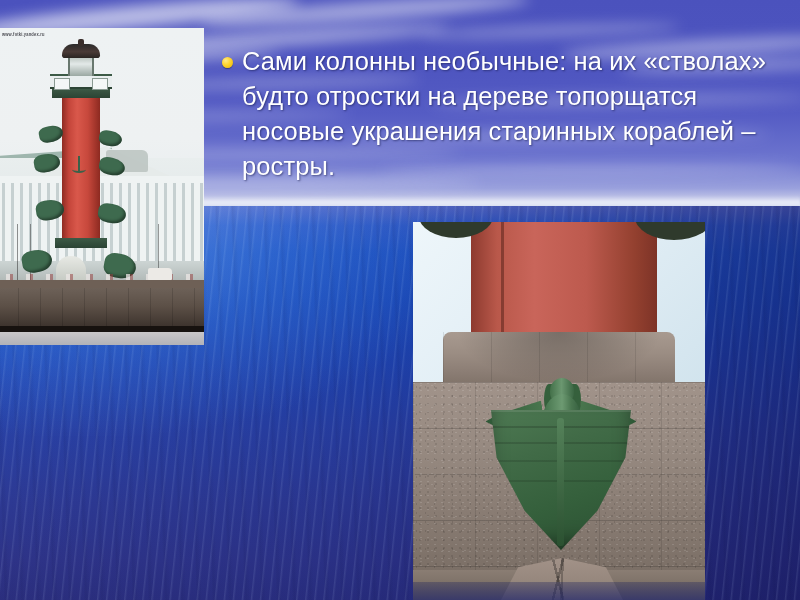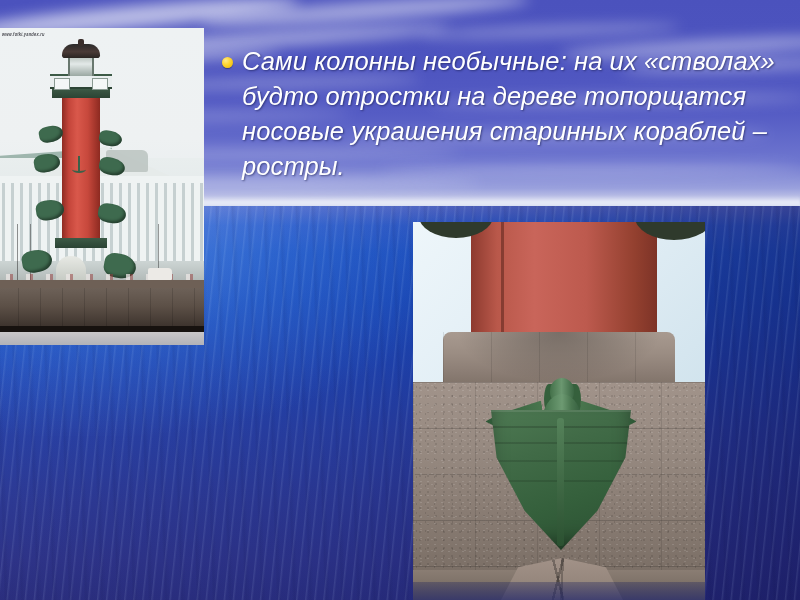--- a/index.html
+++ b/index.html
@@ -8,21 +8,20 @@
     font-family:"Liberation Sans", sans-serif;
     background:#2b2f96;
     position:relative;
   }
 
   
   #slide {
     position:absolute; inset:0;
     width:800px; height:600px;
     overflow:hidden;
-    font-style:italic;
   }
 
   
   .bg { position:absolute; inset:0; }
 
   .bg-sky {
     position:absolute; left:0; top:0; width:800px; height:207px;
     background:
       linear-gradient(to bottom,
         #4b52bd 0%,

